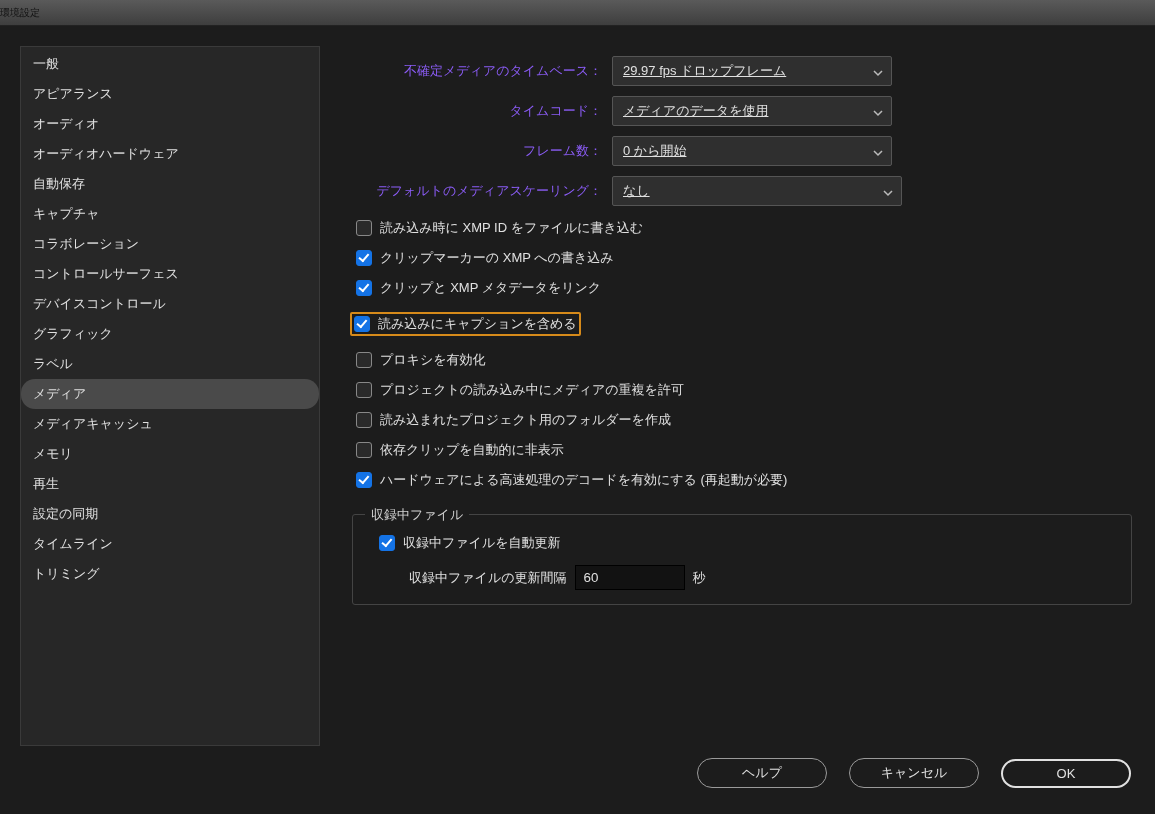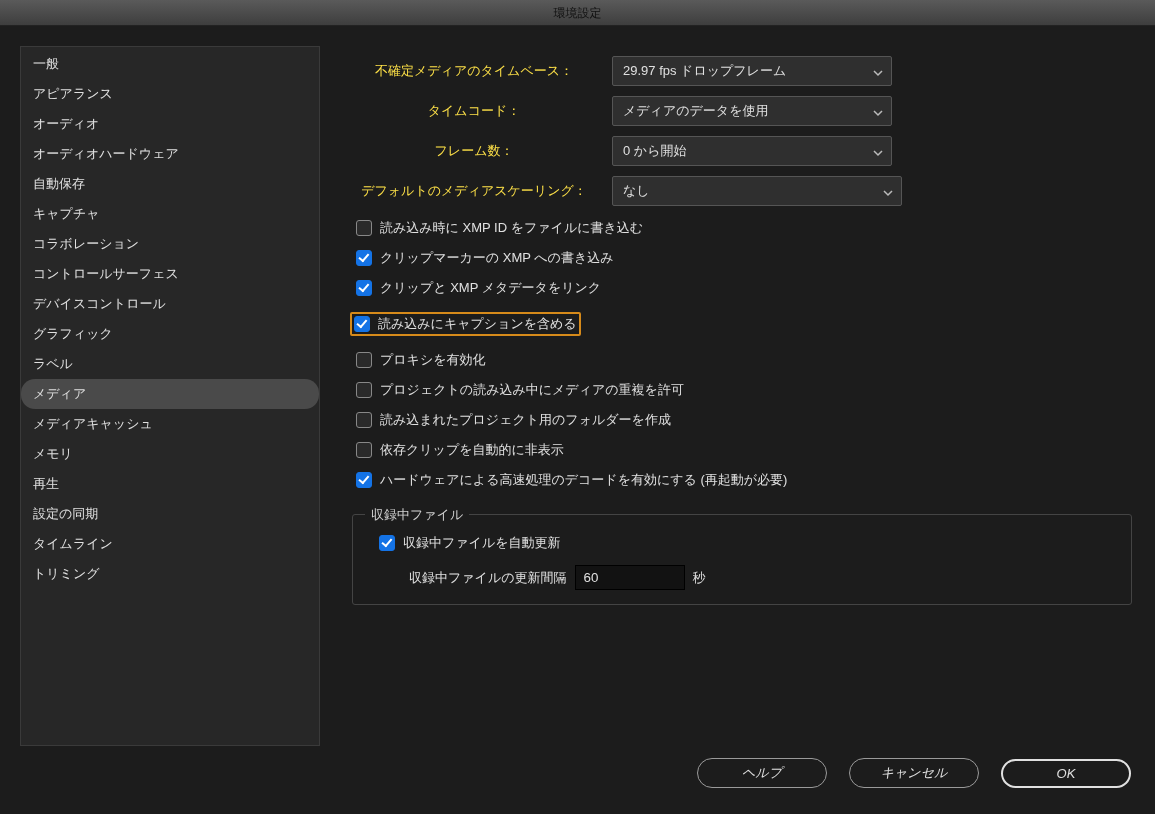--- a/index.html
+++ b/index.html
@@ -8,24 +8,23 @@
     font-family: "Hiragino Kaku Gothic Pro", "Yu Gothic", Meiryo, sans-serif;
     font-size: 13px;
     color: #e0e0e0;
     width: 1155px;
     height: 814px;
     overflow: hidden;
   }
   .titlebar {
     height: 26px;
     background: linear-gradient(#5a5a5a, #3e3e3e);
-    text-align: center;
     line-height: 26px;
     color: #111;
-    font-size: 12px;
+    font-size: 10px;
     border-bottom: 1px solid #222;
   }
   .body-area {
     display: flex;
     padding: 20px 20px 0 20px;
     gap: 32px;
     height: 720px;
   }
   .sidebar {
     width: 300px;
@@ -47,35 +46,36 @@
     flex: 1;
     padding-top: 10px;
   }
   .row {
     display: flex;
     align-items: center;
     margin-bottom: 10px;
   }
   .row-label {
     width: 260px;
-    text-align: center;
-    padding-right: 16px;
-    color: #fde047;
+    text-align: right;
+    padding-right: 10px;
+    color: #8b5cf6;
   }
   .dropdown {
     background: #2f2f2f;
     border: 1px solid #555;
     border-radius: 2px;
     padding: 5px 28px 5px 10px;
     color: #e0e0e0;
     position: relative;
     min-width: 280px;
     display: inline-flex;
     align-items: center;
     cursor: default;
+    text-decoration: underline;
   }
   .dropdown.wide { min-width: 290px; }
   .dropdown .chev {
     position: absolute;
     right: 8px;
     top: 50%;
     transform: translateY(-50%);
     width: 10px; height: 10px;
   }
   .chev svg { width: 10px; height: 10px; }
@@ -157,21 +157,20 @@
   }
   .btn {
     border: 1px solid #9a9a9a;
     border-radius: 16px;
     background: transparent;
     color: #e0e0e0;
     padding: 5px 0;
     min-width: 130px;
     text-align: center;
     cursor: default;
-    font-style: italic;
   }
   .btn.primary {
     border: 2px solid #e0e0e0;
     font-weight: 500;
   }
   .checks-block { margin-left: 0; margin-top: 4px;}
 </style>
 </head>
 <body>
 

